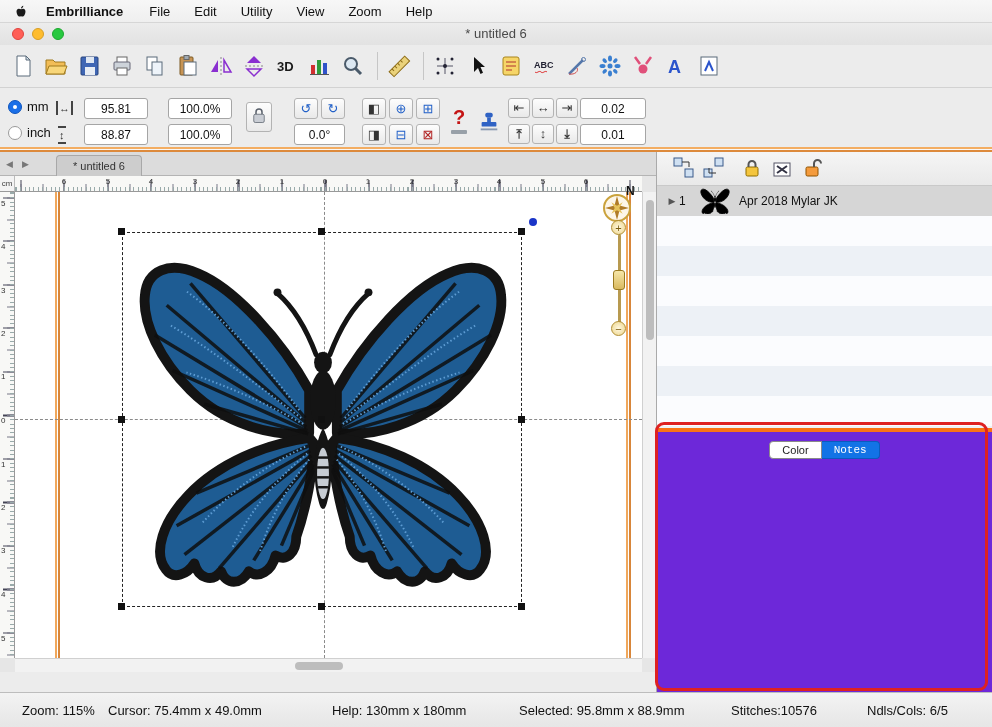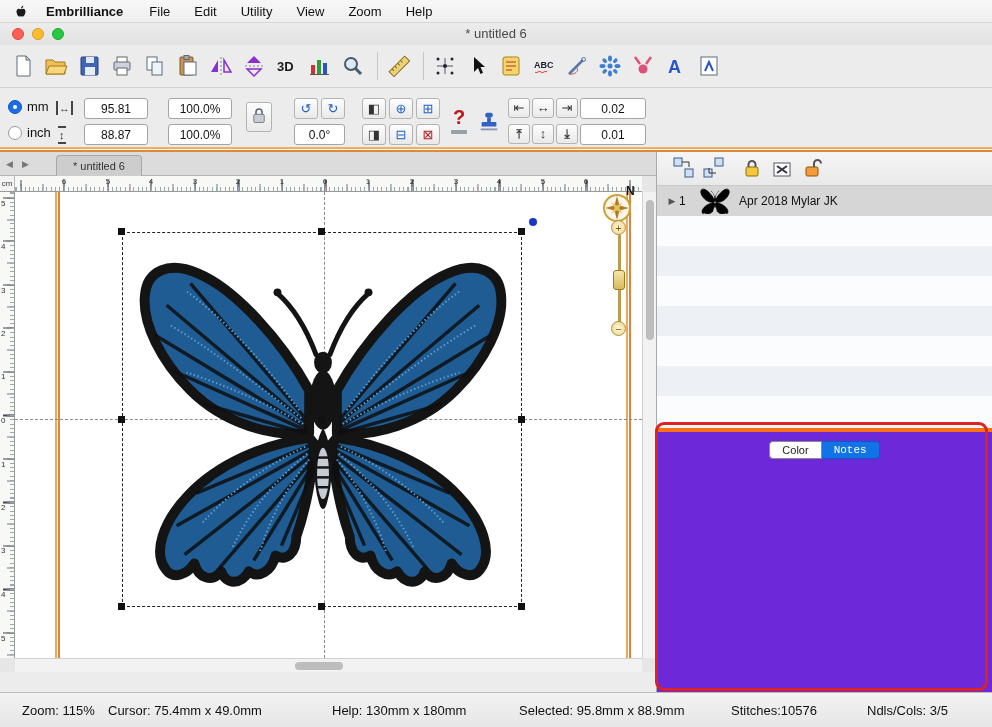--- a/index.html
+++ b/index.html
@@ -514,16 +514,16 @@
   </div>
 
   <div class="red-annotation"></div>
 
   <div class="statusbar">
     <span style="left:16px;margin-left:6px;">Zoom: 115%</span>
     <span style="left:108px;">Cursor: 75.4mm x 49.0mm</span>
     <span style="left:332px;">Help: 130mm x 180mm</span>
     <span style="left:519px;">Selected: 95.8mm x 88.9mm</span>
     <span style="left:731px;">Stitches:10576</span>
-    <span style="left:867px;">Ndls/Cols: 3/5</span>
+    <span style="left:867px;">Ndls/Cols: 6/5</span>
   </div>
 
 </div>
 
 </body></html>

